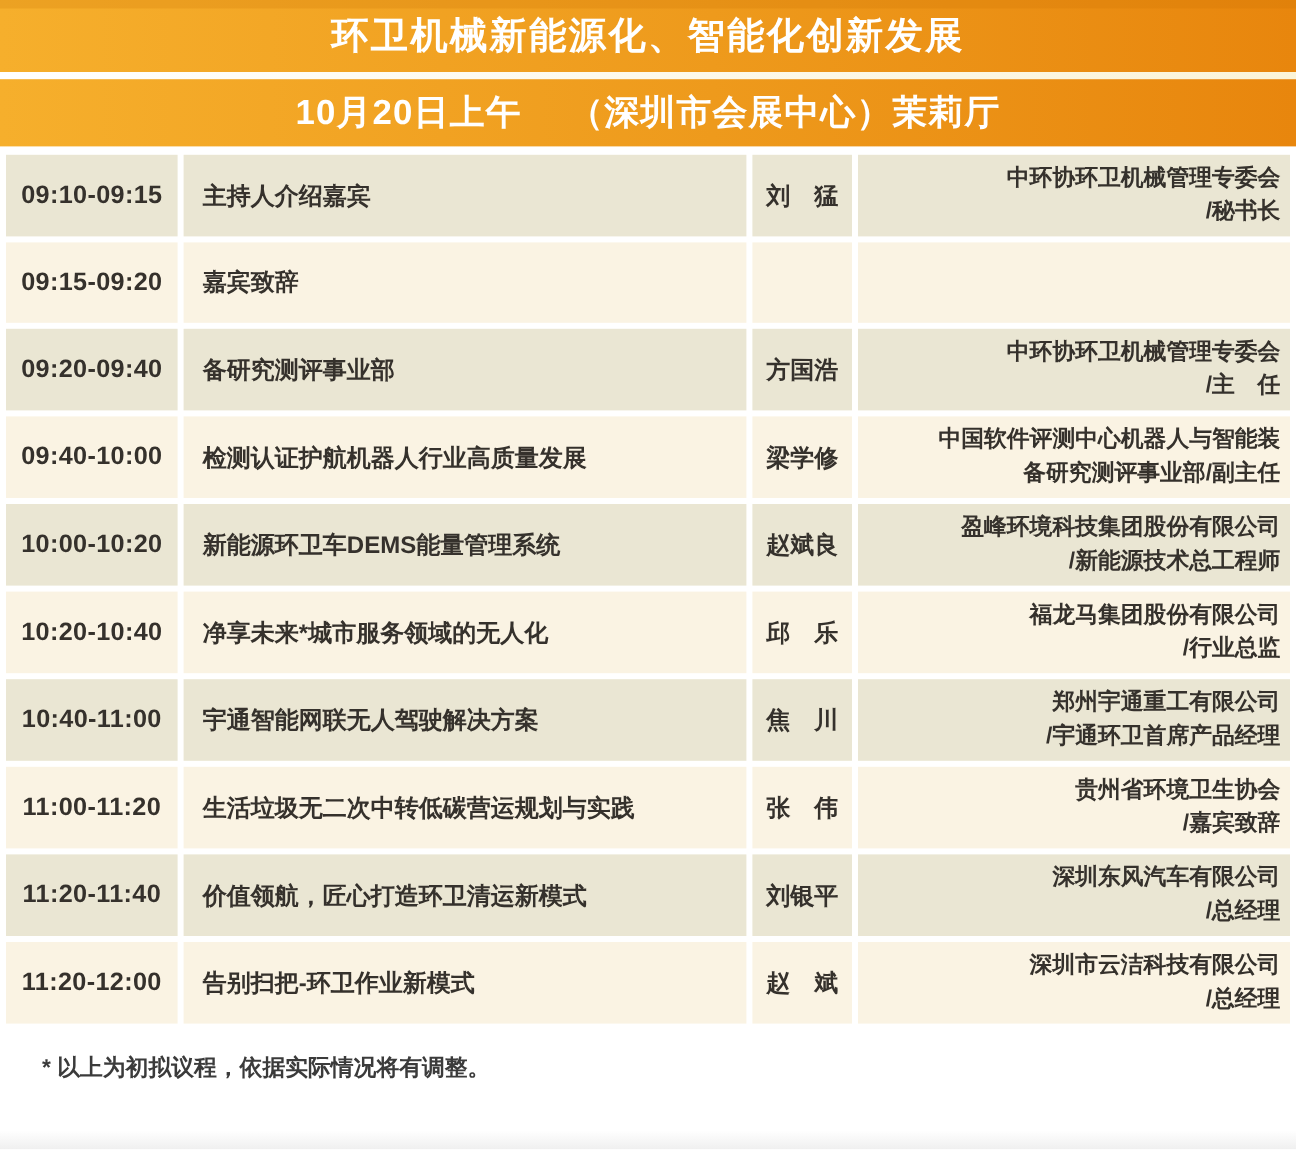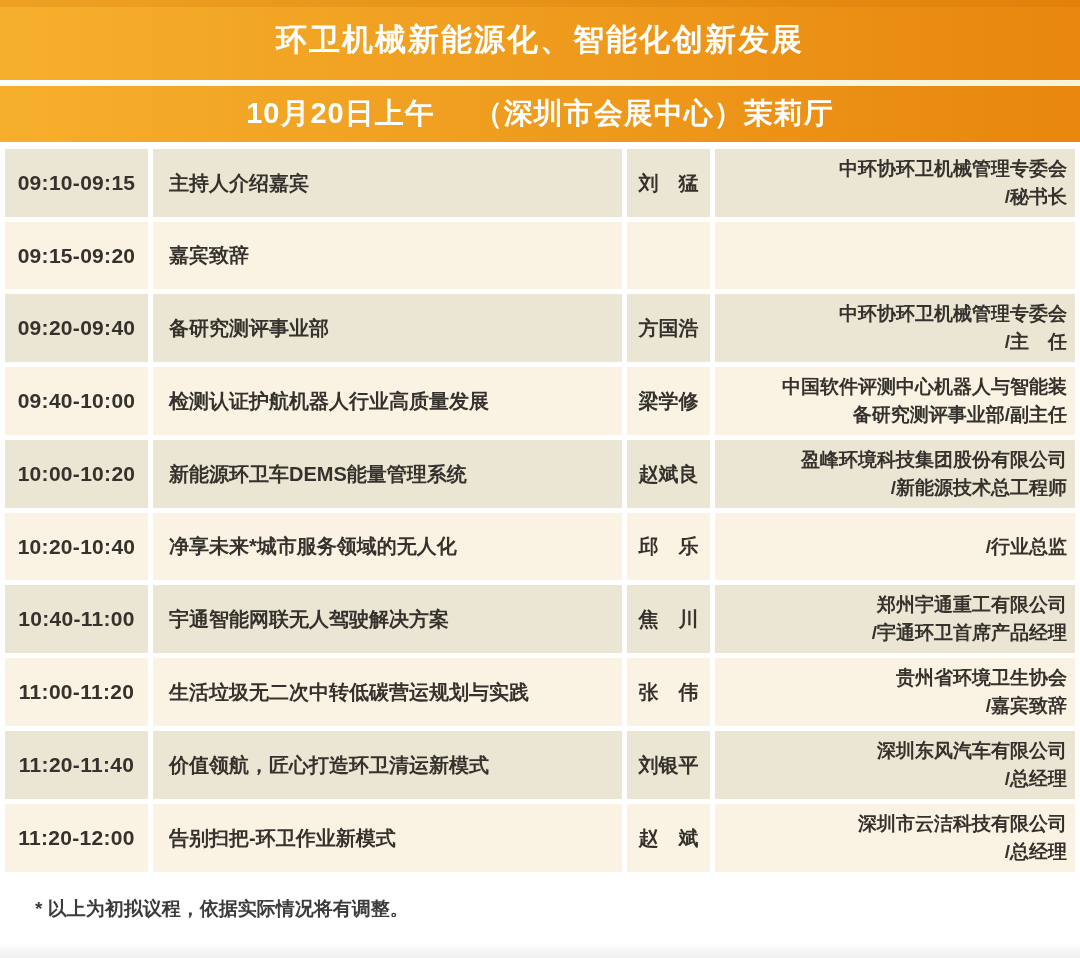--- a/index.html
+++ b/index.html
@@ -17,21 +17,21 @@
   }
   
   .banner {
     display: flex;
     align-items: center;
     justify-content: center;
     color: #ffffff;
     background: linear-gradient(90deg, #F6AF2C 0%, #EE9A1C 55%, #E8860D 100%);
   }
   .banner-top {
-    height: 80px;
+    height: 60px;
     box-shadow: inset 0 7px 0 rgba(200, 110, 0, 0.20);
   }
   .banner-top .banner-text {
     font-size: 31px;
     font-weight: bold;
     letter-spacing: 2px;
     margin: 0;
   }
   .banner-divider {
     height: 6px;
@@ -166,20 +166,21 @@
           <span class="org-line">盈峰环境科技集团股份有限公司</span>
           <span class="org-line">/新能源技术总工程师</span>
         </div>
     </div>
 
     <div class="row">
       <div class="cell time">10:20-10:40</div>
       <div class="cell topic">净享未来*城市服务领域的无人化</div>
       <div class="cell speaker">邱　乐</div>
       <div class="cell org">
+          <span class="org-line">福龙马集团股份有限公司</span>
           <span class="org-line">/行业总监</span>
         </div>
     </div>
 
     <div class="row">
       <div class="cell time">10:40-11:00</div>
       <div class="cell topic">宇通智能网联无人驾驶解决方案</div>
       <div class="cell speaker">焦　川</div>
       <div class="cell org">
           <span class="org-line">郑州宇通重工有限公司</span>

